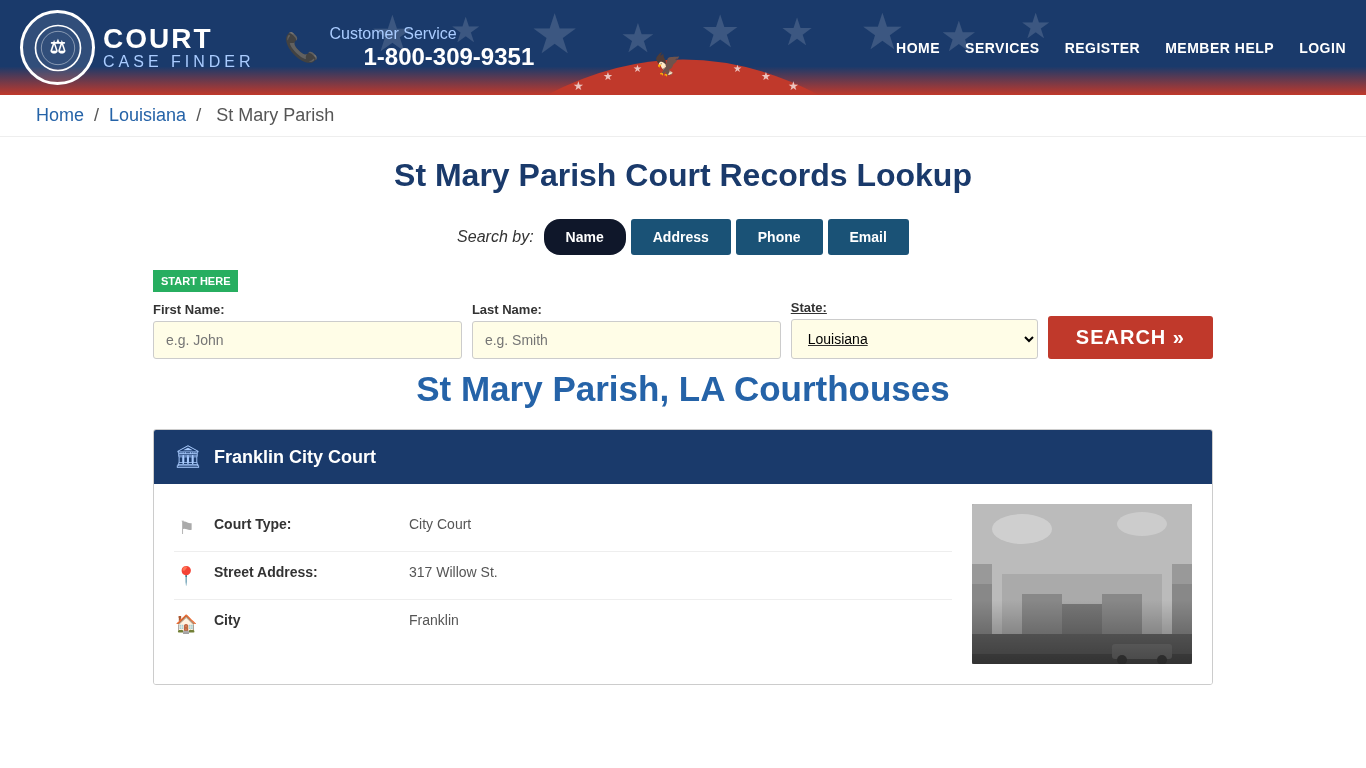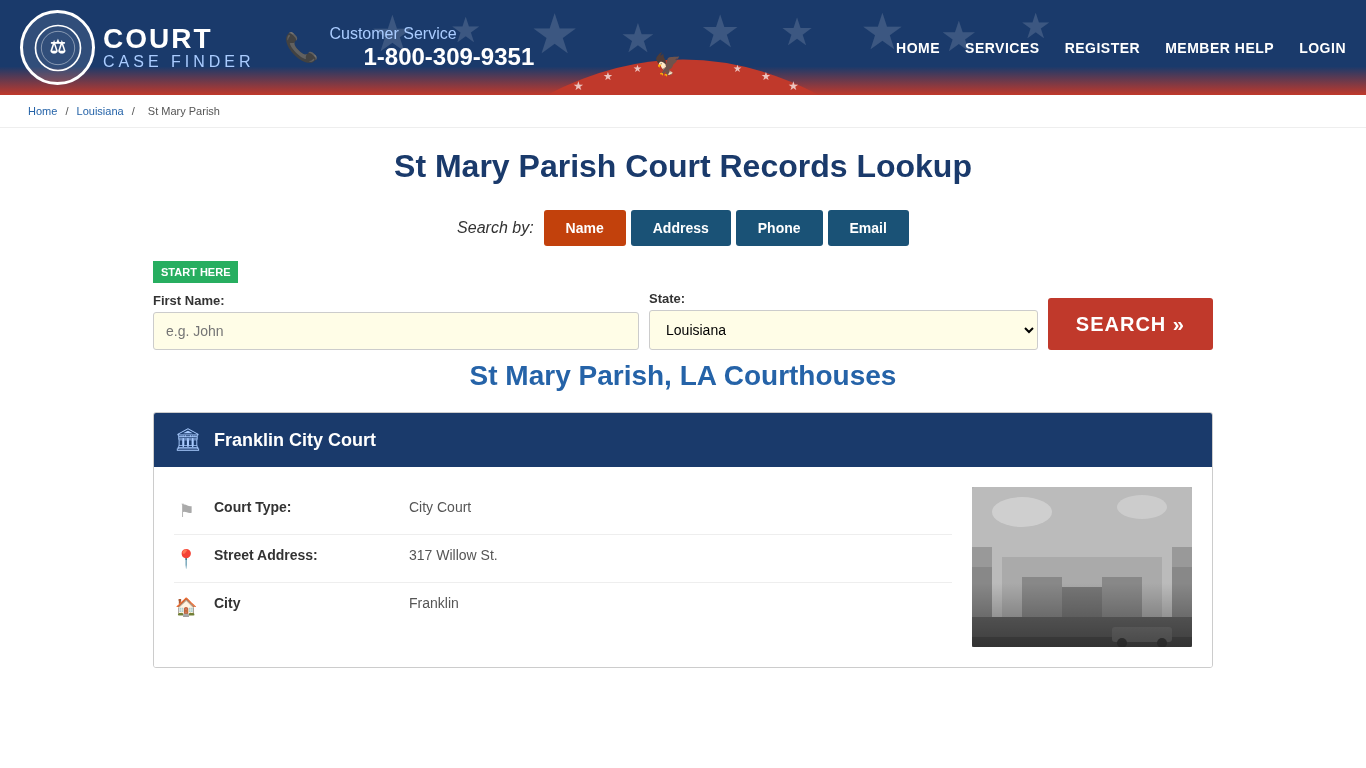--- a/index.html
+++ b/index.html
@@ -98,22 +98,22 @@
     .nav-area a {
       color: #fff;
       text-decoration: none;
       font-size: 14px;
       font-weight: bold;
       letter-spacing: 0.5px;
     }
 
     
     .breadcrumb {
-      padding: 10px 28px;
-      font-size: 11px;
+      padding: 10px 36px;
+      font-size: 18px;
       color: #555;
       border-bottom: 1px solid #eee;
     }
     .breadcrumb a {
       color: #2563a8;
       text-decoration: none;
     }
     .breadcrumb span { color: #555; margin: 0 5px; }
 
     
@@ -150,21 +150,22 @@
       padding: 10px 22px;
       font-size: 14px;
       font-weight: bold;
       border: none;
       cursor: pointer;
       border-radius: 3px;
       color: #fff;
       background: #1a5276;
     }
     .tab-btn.active {
-      background: #c2410c;
+      background: #0f172a;
+      border-radius: 16px;
     }
 
     
     .search-form-area {
       background: #fff;
       margin-bottom: 10px;
     }
     .start-here-badge {
       background: #27ae60;
       color: #fff;
@@ -200,37 +201,37 @@
     }
     .search-btn {
       background: #c0392b;
       color: #fff;
       border: none;
       padding: 10px 28px;
       font-size: 20px;
       font-weight: bold;
       cursor: pointer;
       border-radius: 3px;
-      height: 52px;
+      height: 43px;
       white-space: nowrap;
       letter-spacing: 1px;
     }
 
     .disclaimer {
       text-align: center;
       font-style: italic;
       color: #666;
       font-size: 13px;
       margin: 15px 0 25px;
     }
 
     
     .courthouses-title {
       text-align: center;
-      font-size: 28px;
+      font-size: 35px;
       font-weight: bold;
       color: #2563a8;
       margin-bottom: 20px;
     }
 
     .courthouse-card {
       border: 1px solid #ccc;
       border-radius: 3px;
       overflow: hidden;
       margin-bottom: 20px;
@@ -411,21 +412,25 @@
     <button class="tab-btn">Email</button>
   </div>
 
   <div class="search-form-area">
     <span class="start-here-badge">START HERE</span>
     <div class="form-row">
       <div class="form-group">
         <label>First Name:</label>
         <input type="text" placeholder="e.g. John" style="">
       </div>
-      <div class="form-group" style="flex: 0.8;">
+      <div class="form-group">
+        <label>Last Name:</label>
+        <input type="text" placeholder="e.g. Smith" style="">
+      </div>
+      <div class="form-group" style="flex: 0.8; text-decoration: underline;">
         <label>State:</label>
         <select>
           <option value="Louisiana">Louisiana</option>
         </select>
       </div>
       <button class="search-btn">SEARCH »</button>
     </div>
   </div>
 
 

